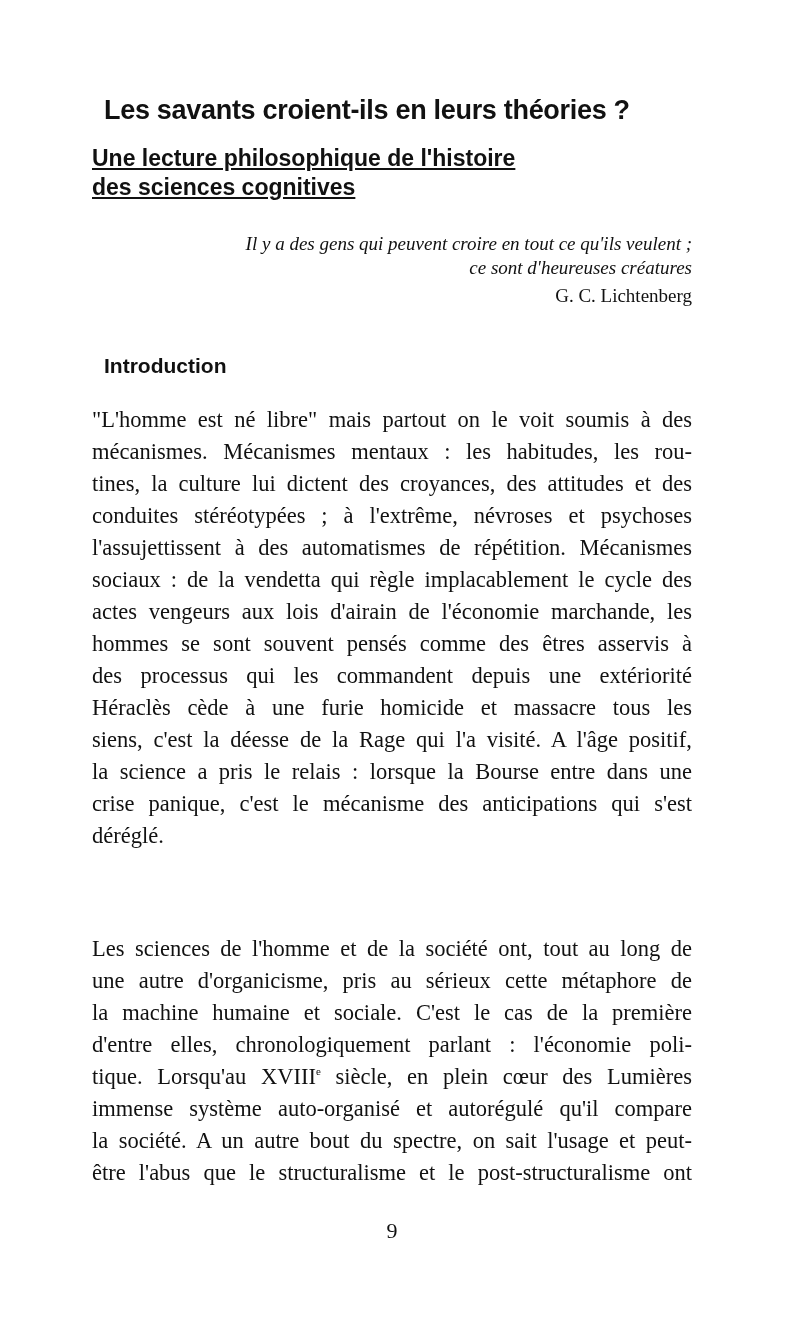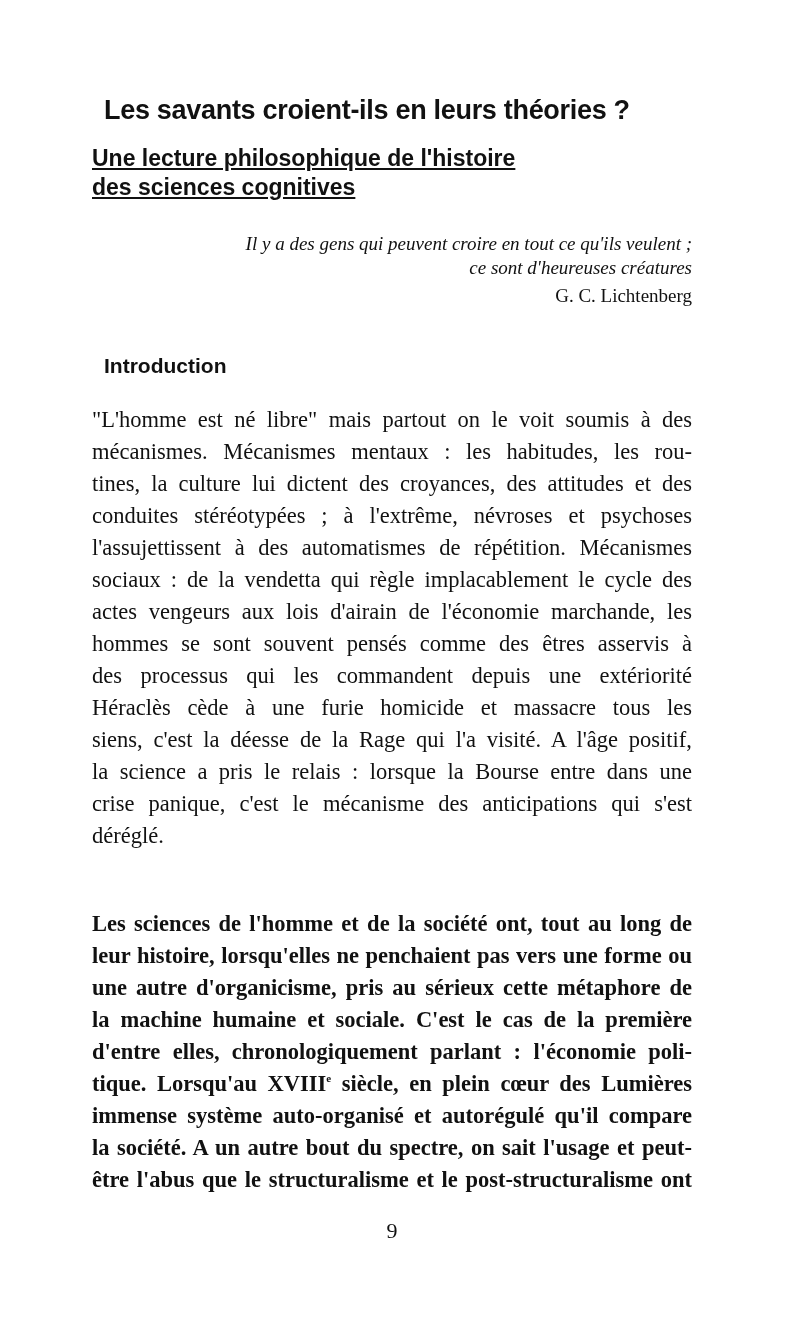--- a/index.html
+++ b/index.html
@@ -73,21 +73,21 @@
     }
     .para {
       position: absolute;
       left: 0;
       width: 600px;
       font-family: "Liberation Serif", serif;
       font-size: 22.5px;
       line-height: 32px;
     }
     .para1 { top: 404px; }
-    .para2 { top: 908px; font-weight: bold; }
+    .para2 { top: 933px; }
     .line {
       display: block;
       height: 32px;
       text-align: justify;
       text-align-last: justify;
       white-space: nowrap;
       overflow: visible;
     }
     .line.last {
       text-align-last: left;
@@ -135,21 +135,20 @@
     <div class="line">des processus qui les commandent depuis une extériorité</div>
     <div class="line">Héraclès cède à une furie homicide et massacre tous les</div>
     <div class="line">siens, c'est la déesse de la Rage qui l'a visité. A l'âge positif,</div>
     <div class="line">la science a pris le relais : lorsque la Bourse entre dans une</div>
     <div class="line">crise panique, c'est le mécanisme des anticipations qui s'est</div>
     <div class="line last">déréglé.</div>
   </div>
 
   <div class="para para2">
     <div class="line">Les sciences de l'homme et de la société ont, tout au long de</div>
-    <div class="line">leur histoire, lorsqu'elles ne penchaient pas vers une forme ou</div>
     <div class="line">une autre d'organicisme, pris au sérieux cette métaphore de</div>
     <div class="line">la machine humaine et sociale. C'est le cas de la première</div>
     <div class="line">d'entre elles, chronologiquement parlant : l'économie poli-</div>
     <div class="line"><span>tique. Lorsqu'au XVIII</span><sup>e</sup><span> siècle, en plein cœur des Lumières</span></div>
     <div class="line">immense système auto-organisé et autorégulé qu'il compare</div>
     <div class="line">la société. A un autre bout du spectre, on sait l'usage et peut-</div>
     <div class="line">être l'abus que le structuralisme et le post-structuralisme ont</div>
   </div>
 
   <div class="folio">9</div>

